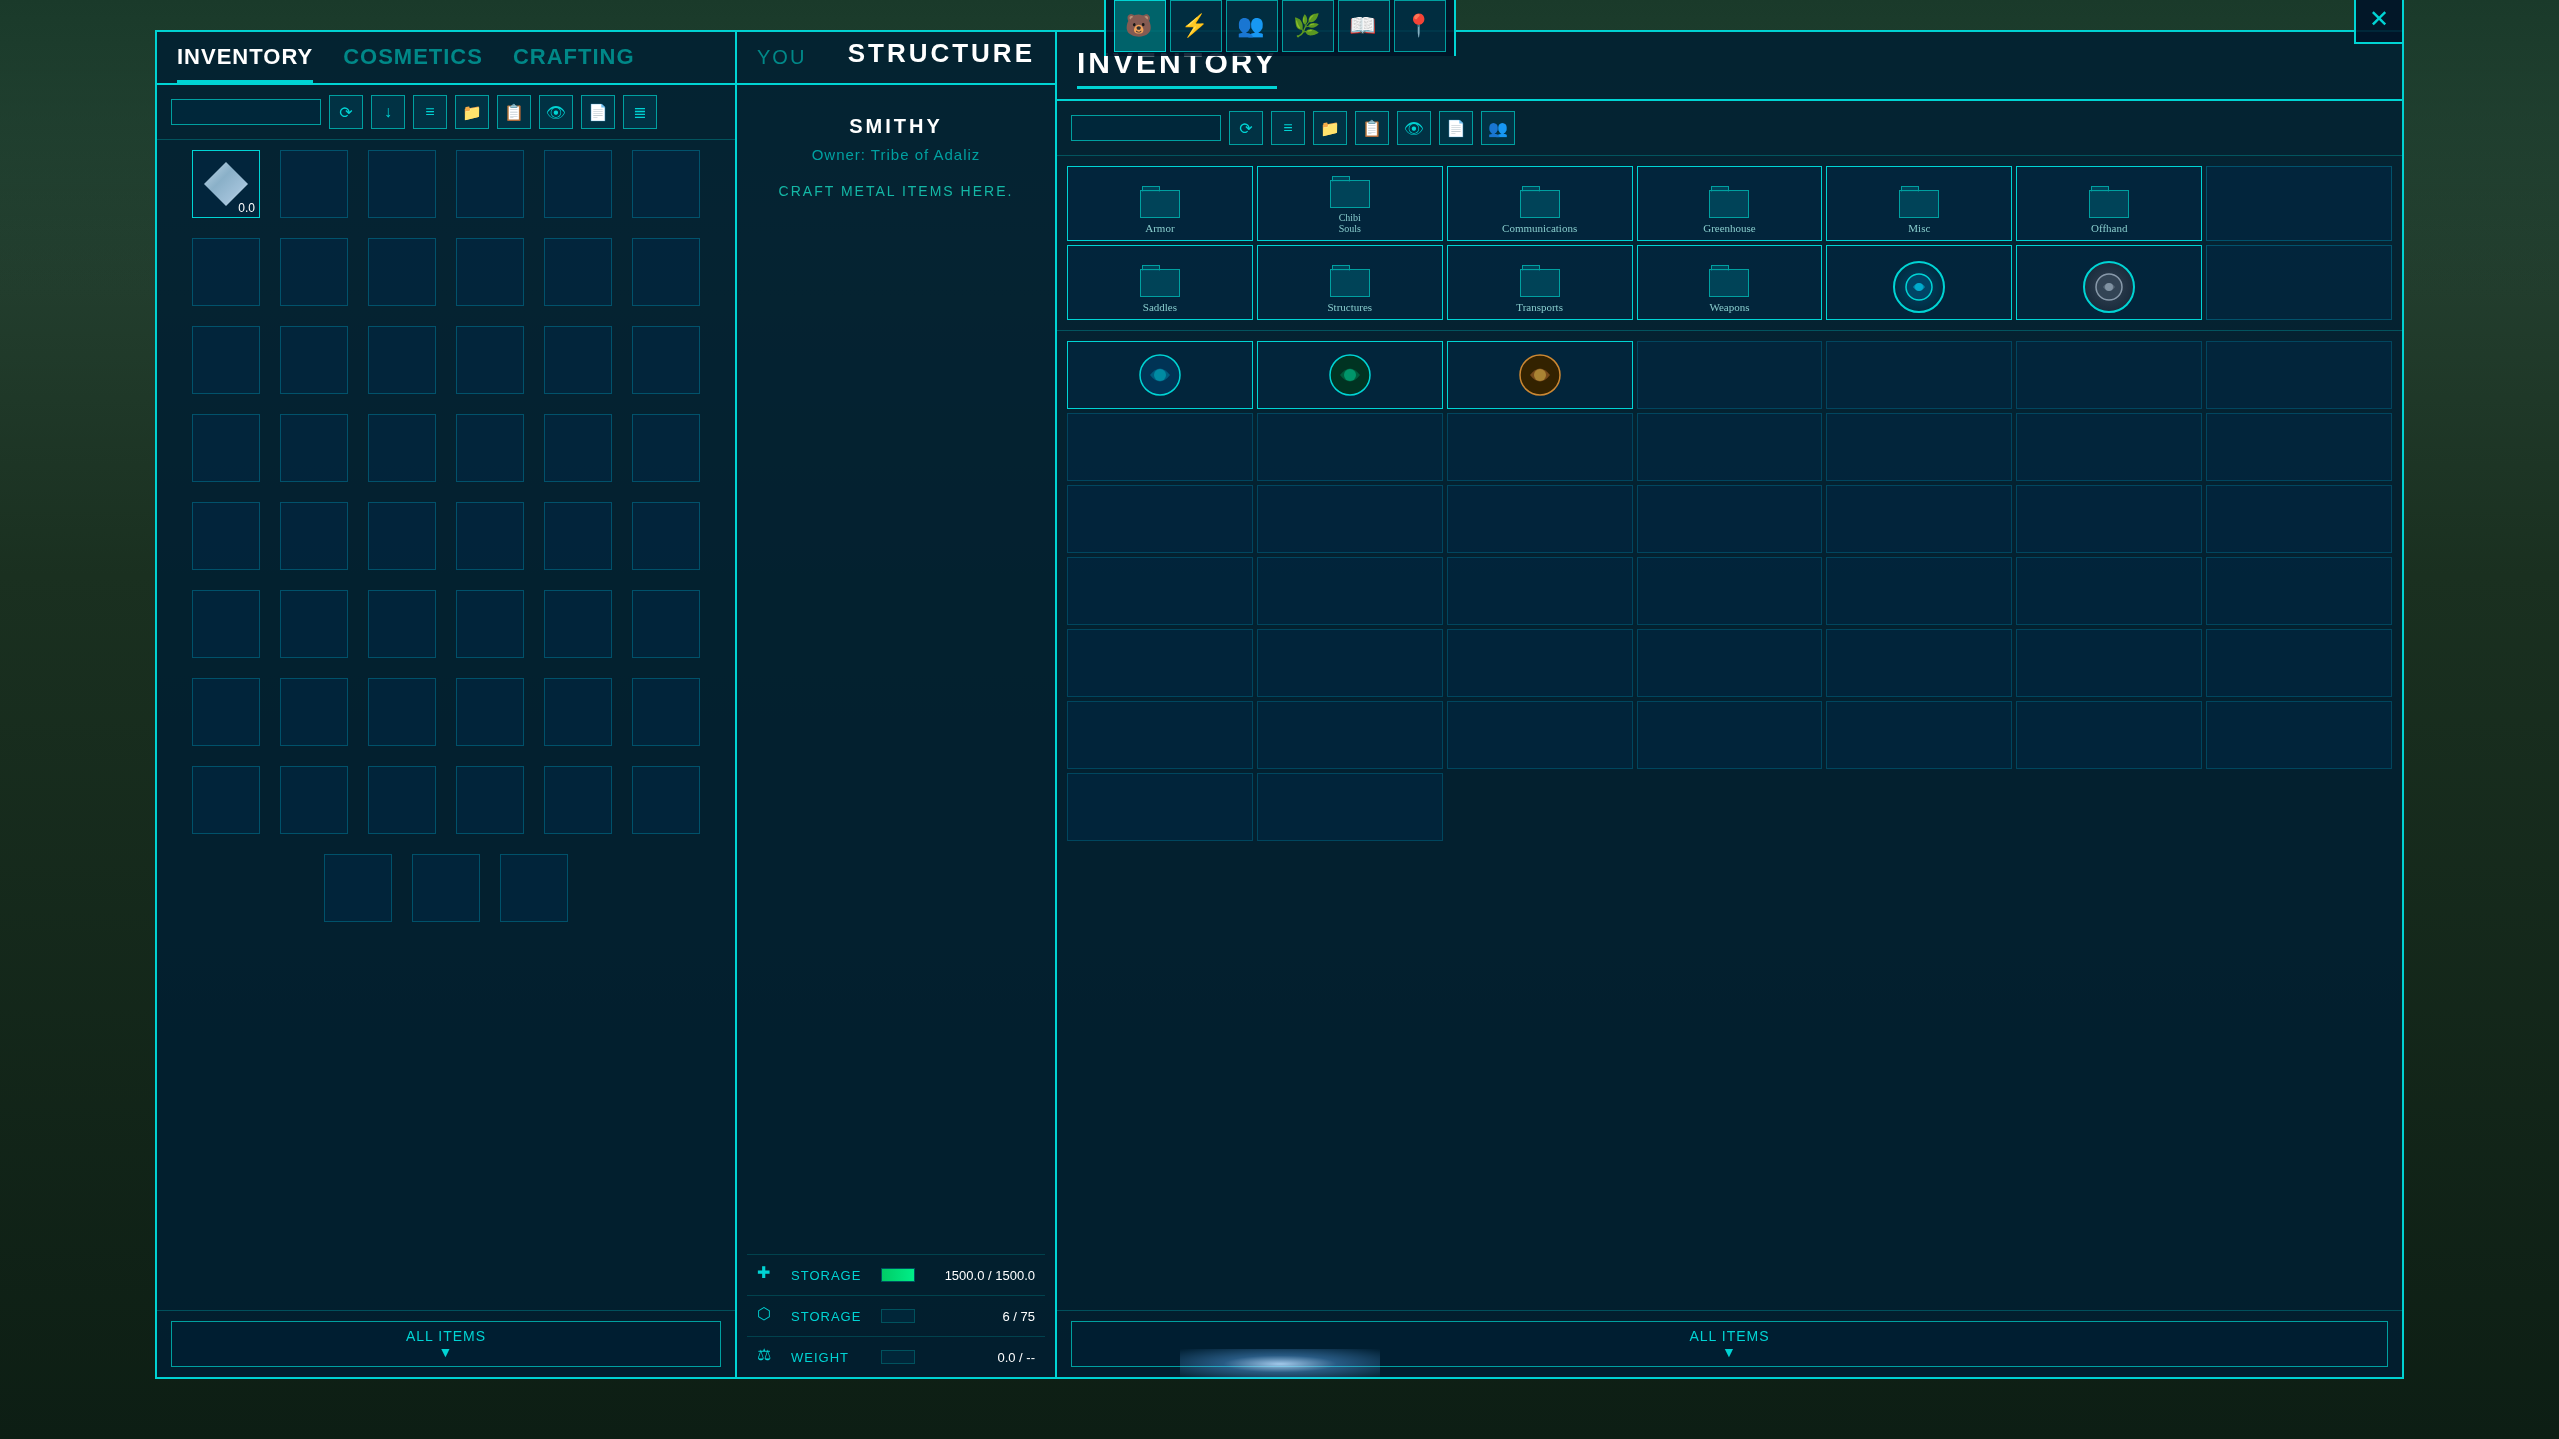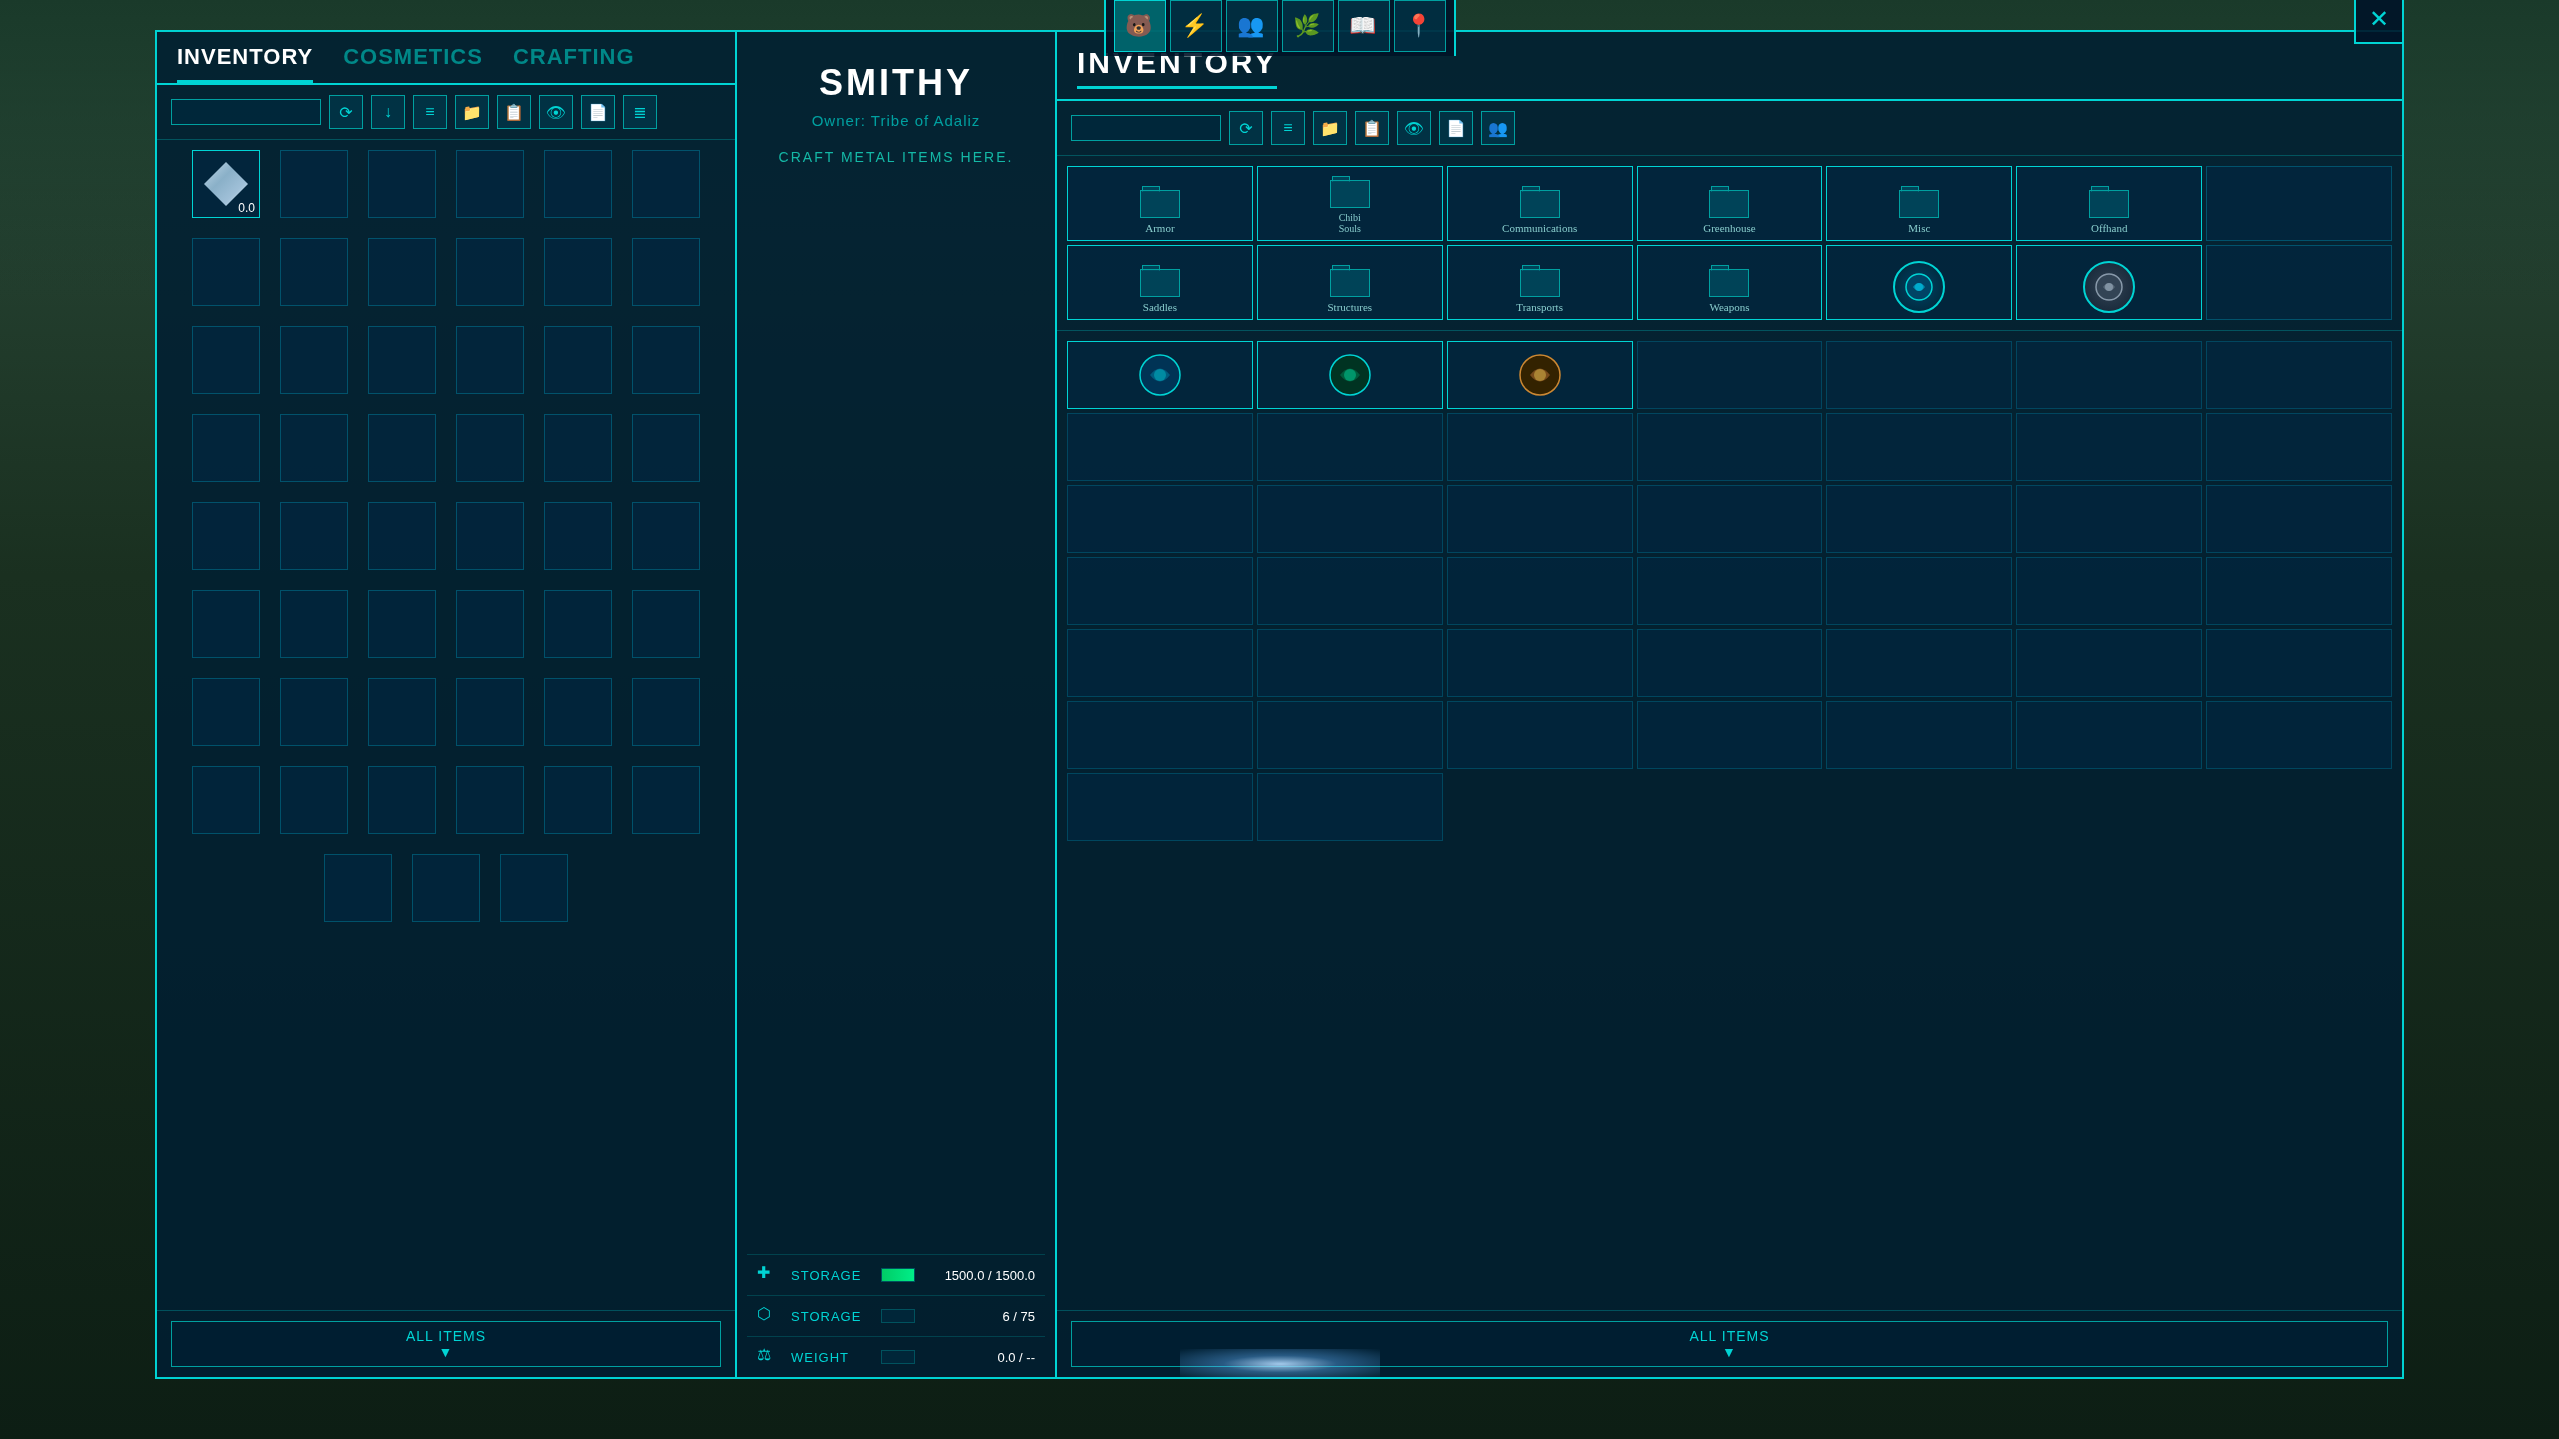--- a/index.html
+++ b/index.html
@@ -263,21 +263,21 @@
     .structure-info {
       flex: 1;
       display: flex;
       flex-direction: column;
       align-items: center;
       padding: 30px 20px;
     }
 
     .structure-name {
       color: #ffffff;
-      font-size: 36px;
+      font-size: 20px;
       font-weight: bold;
       letter-spacing: 3px;
       margin-bottom: 8px;
     }
 
     .structure-owner {
       color: #00a0a0;
       font-size: 15px;
       margin-bottom: 20px;
       letter-spacing: 1px;
@@ -610,20 +610,24 @@
 
       <div class="panel-footer">
         <div class="footer-dropdown">
           <span>ALL ITEMS</span>
           <span>▼</span>
         </div>
       </div>
     </div>
 
     <div class="middle-panel">
+      <div class="middle-header">
+        <div class="you-label">YOU</div>
+        <div class="structure-label">STRUCTURE</div>
+      </div>
 
       <div class="structure-info">
         <div class="structure-name">SMITHY</div>
         <div class="structure-owner">Owner: Tribe of Adaliz</div>
         <div class="craft-text">CRAFT METAL ITEMS HERE.</div>
       </div>
 
       <div class="stats-section">
 
         <div class="stat-row">

